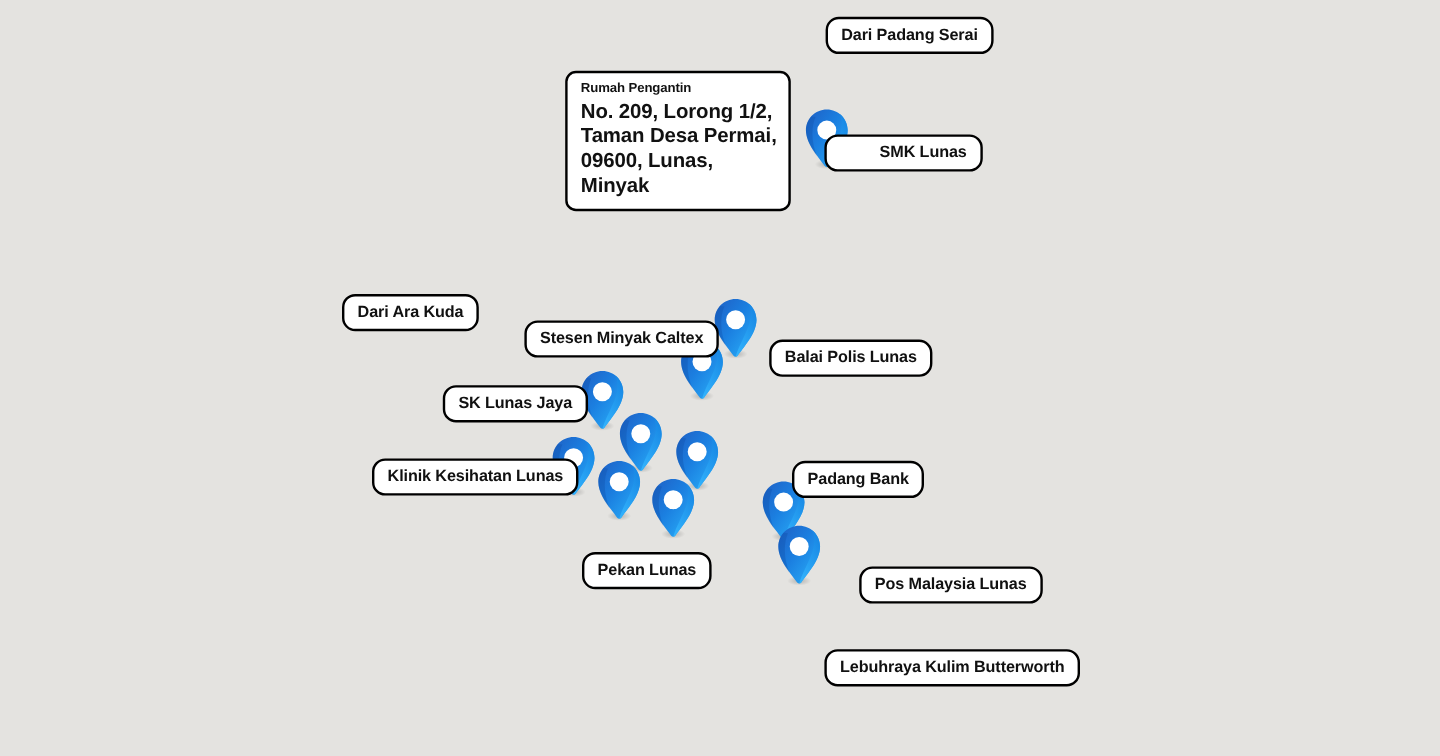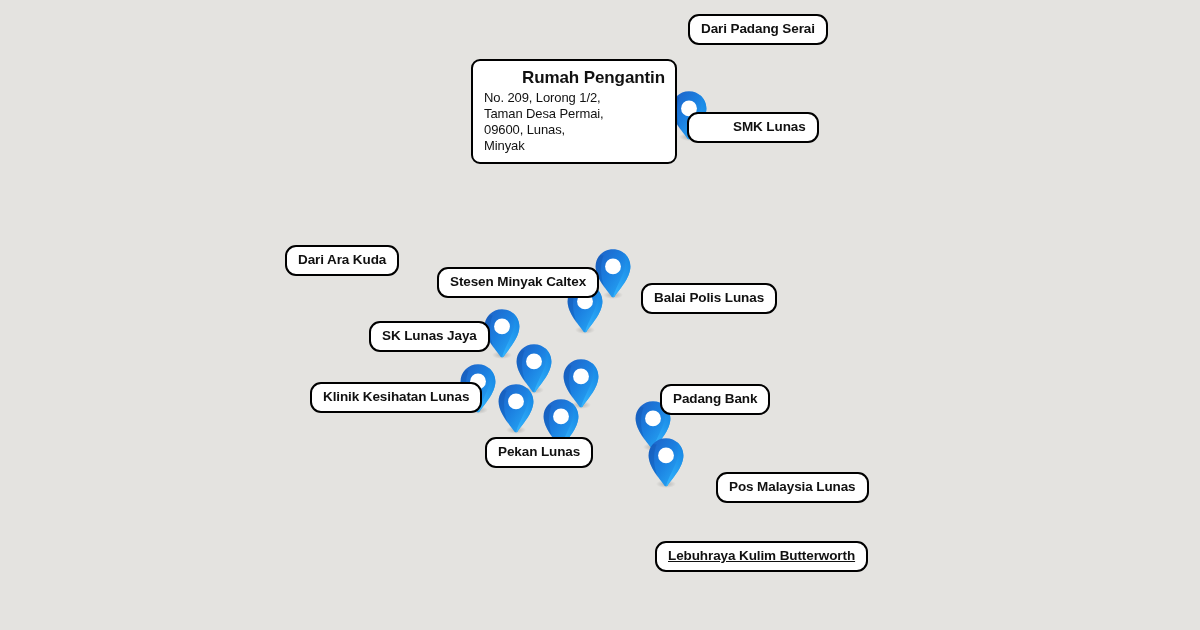--- a/index.html
+++ b/index.html
@@ -52,28 +52,27 @@
 
   
   .map-label.address-card {
     white-space: normal;
     padding: 7px 10px 8px 11px;
     border-radius: 9px;
     line-height: 1.23;
   }
   .address-card .card-title {
     font-weight: bold;
-    font-size: 17px;
+    font-size: 11px;
     display: block;
     margin-bottom: 1px;
-    margin-left: 38px;
   }
   .address-card .card-line {
-    font-weight: normal;
-    font-size: 13px;
+    font-weight: bold;
+    font-size: 17px;
     display: block;
   }
 </style>
 </head>
 <body>
 
 <div id="map-canvas">
 
   <div id="markers-layer">
       <div class="map-marker" style="left: 618px; top: 70px;">
@@ -429,22 +428,22 @@
   <div id="labels-layer">
       <div class="map-label" style="left: 688px; top: 14px;"><span>Dari Padang Serai</span></div>
       <div class="map-label" style="left: 687px; top: 112px; padding-left: 44px;"><span>SMK Lunas</span></div>
       <div class="map-label" style="left: 285px; top: 245px;"><span>Dari Ara Kuda</span></div>
       <div class="map-label" style="left: 437px; top: 267px;"><span>Stesen Minyak Caltex</span></div>
       <div class="map-label" style="left: 641px; top: 283px;"><span>Balai Polis Lunas</span></div>
       <div class="map-label" style="left: 369px; top: 321px;"><span>SK Lunas Jaya</span></div>
       <div class="map-label" style="left: 310px; top: 382px;"><span>Klinik Kesihatan Lunas</span></div>
       <div class="map-label" style="left: 660px; top: 384px;"><span>Padang Bank</span></div>
       <div class="map-label" style="left: 716px; top: 424px; margin-top: 48px;"><span>Pos Malaysia Lunas</span></div>
-      <div class="map-label" style="left: 485px; top: 437px; text-align: right;"><span>Pekan Lunas</span></div>
-      <div class="map-label" style="left: 655px; top: 541px; text-decoration: underline;"><span>Lebuhraya Kulim Butterworth</span></div>
+      <div class="map-label" style="left: 485px; top: 460px; text-align: right;"><span>Pekan Lunas</span></div>
+      <div class="map-label" style="left: 687px; top: 541px;"><span>Lebuhraya Kulim Butterworth</span></div>
     </div>
 
   <div id="address-layer">
       <div class="map-label address-card" style="left: 471px; top: 59px;">
         <span class="card-title">Rumah Pengantin</span>
         <span class="card-line">No. 209, Lorong 1/2,</span>
         <span class="card-line">Taman Desa Permai,</span>
         <span class="card-line">09600, Lunas,</span>
         <span class="card-line">Minyak</span>
       </div>

